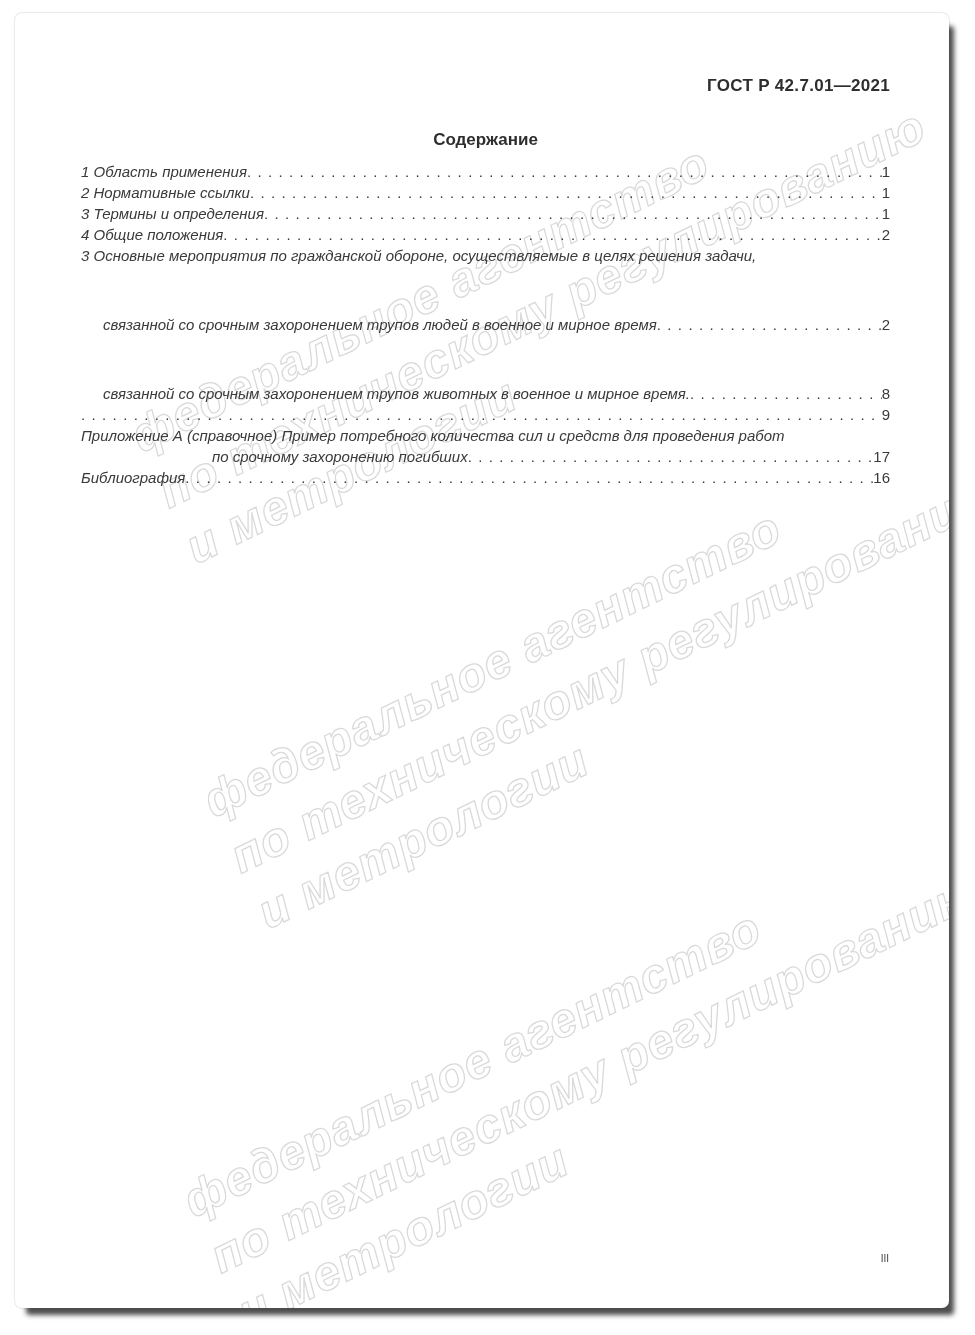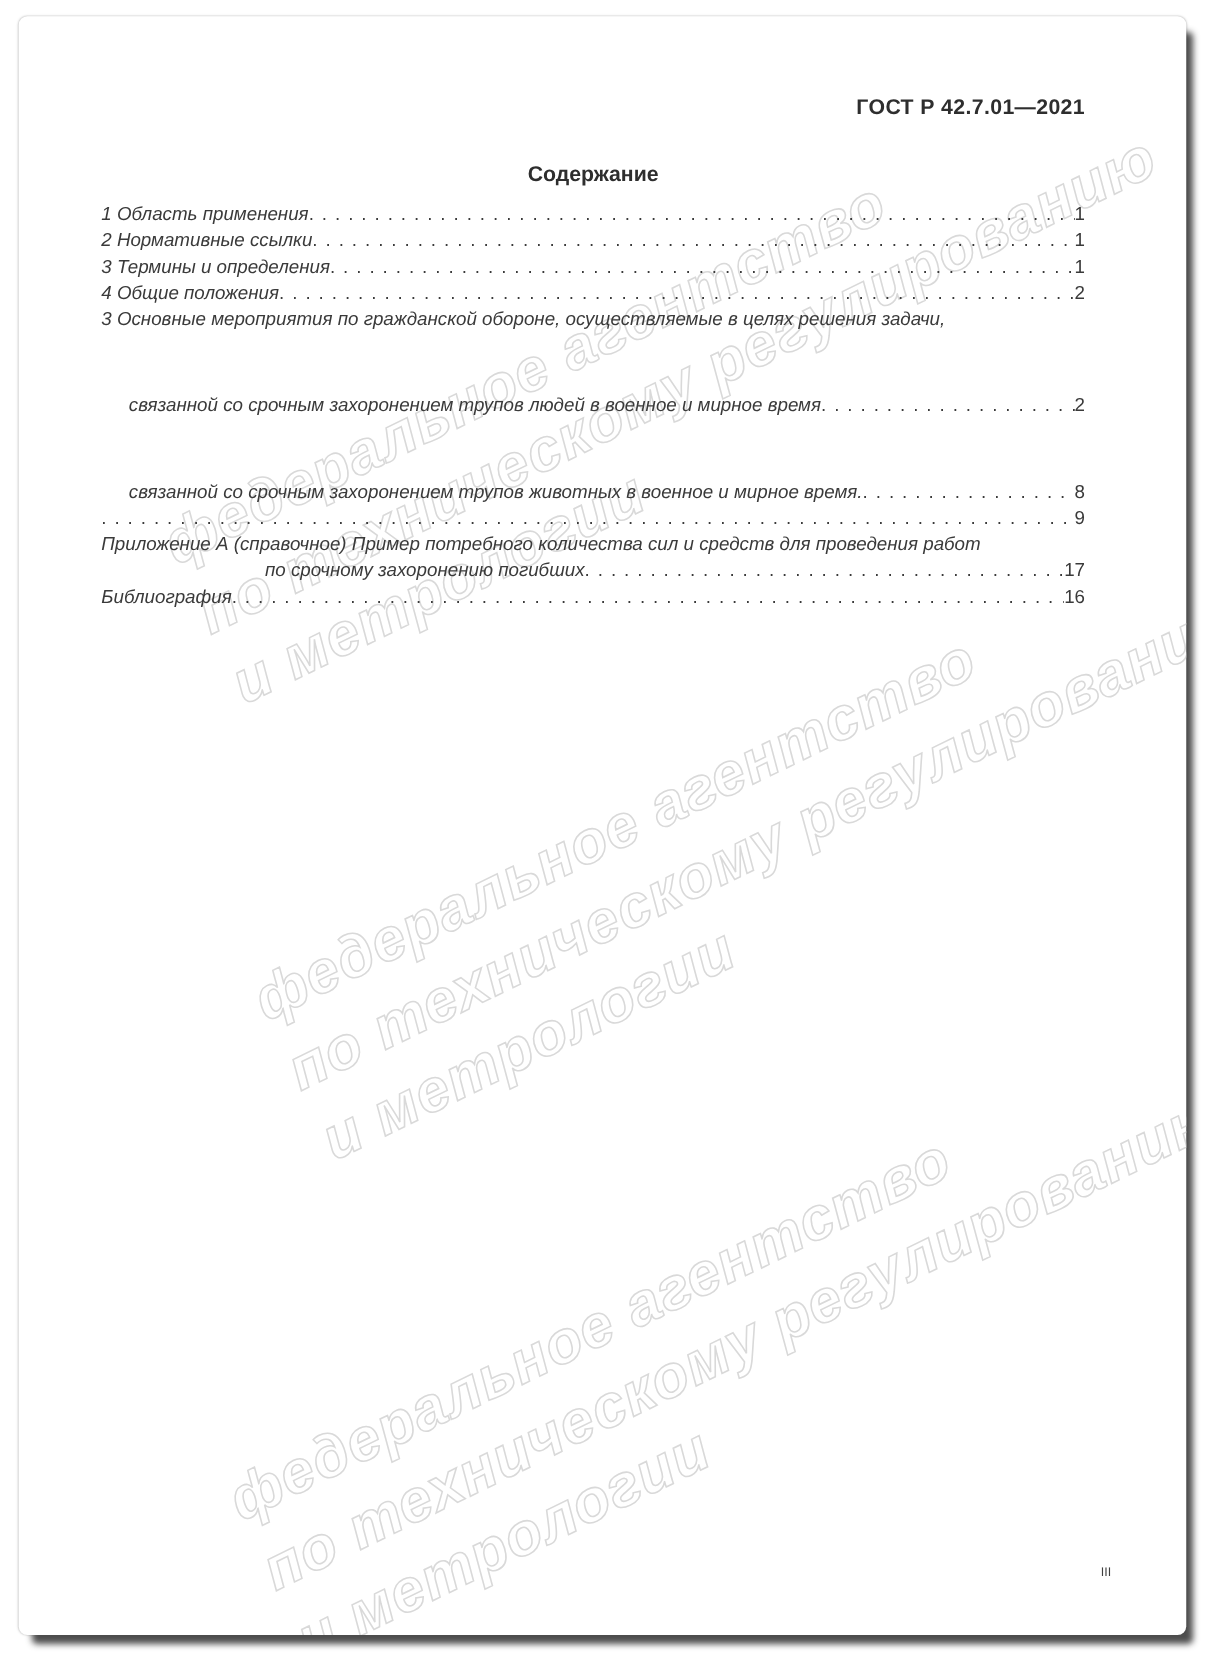--- a/index.html
+++ b/index.html
@@ -47,21 +47,21 @@
     }
   }
   .wm-1 { left: 106px; top: 398px; }
   .wm-2 { left: 178px; top: 763px; }
   .wm-3 { left: 158px; top: 1163px; }
 
   
   .content {
     position: relative;
     z-index: 1;
-    padding: 63px 81px 0 66px;
+    padding: 63px 59px 0 66px;
   }
   .doc-code {
     text-align: right;
     font-size: 17px;
     font-weight: bold;
     color: #2e2e2e;
     letter-spacing: 0.3px;
   }
   .page-title {
     text-align: center;

